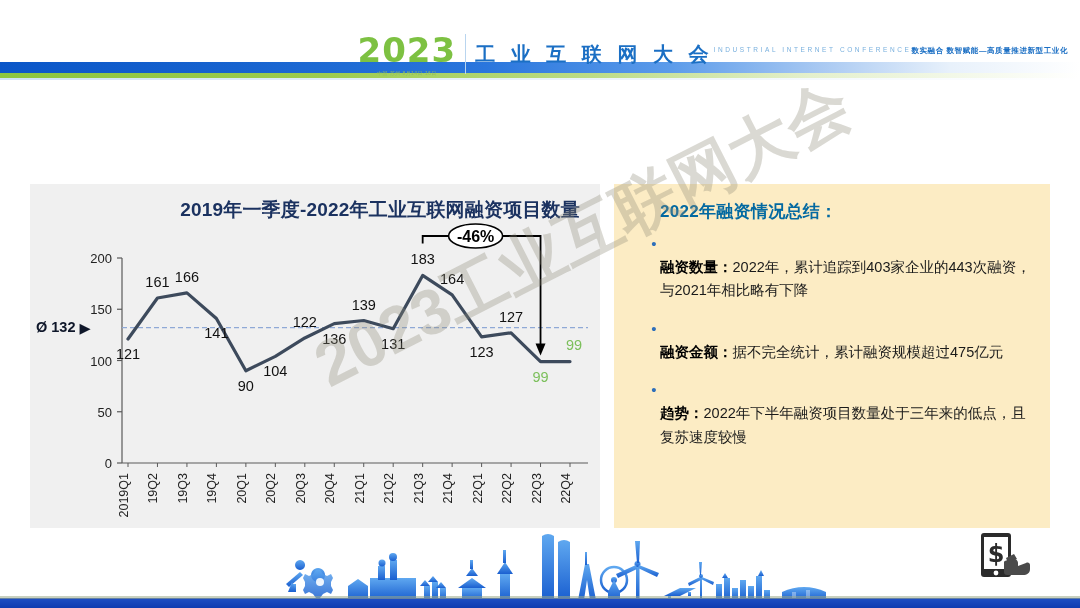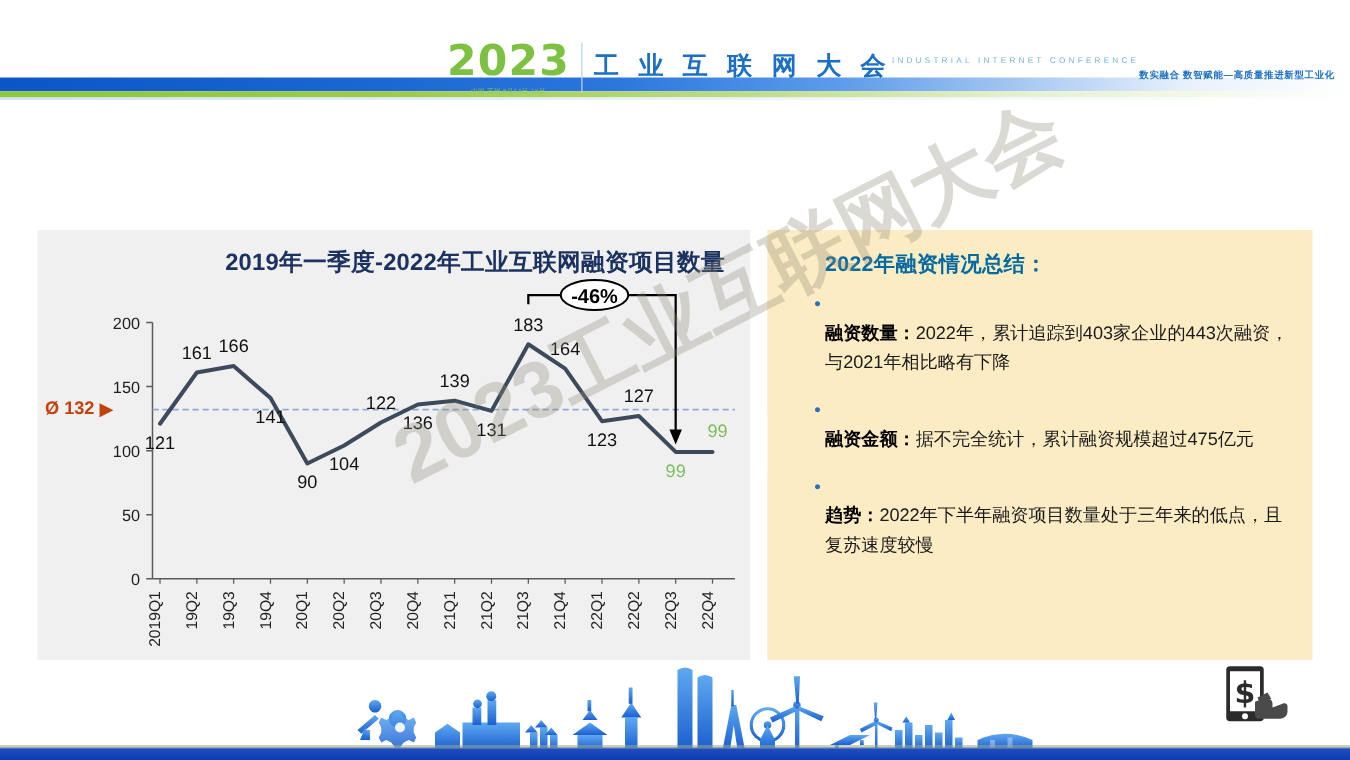--- a/index.html
+++ b/index.html
@@ -40,21 +40,21 @@
   }
   .logo-div{width:1px;height:40px;background:#b9d5ef;margin-right:9px;}
   .logo-right{display:flex;flex-direction:row;}
   .logo-cn{
     font-size:20px;font-weight:700;color:#1b6fc4;letter-spacing:5px;line-height:1.05;
   }
   .logo-en{
     font-size:6.5px;color:#79b0de;letter-spacing:2.6px;margin-top:2px;white-space:nowrap;
   }
   .logo-slogan{
-    font-size:7.5px;color:#1b6fc4;letter-spacing:0.6px;margin-top:12px;white-space:nowrap;font-weight:700;
+    font-size:7.5px;color:#1b6fc4;letter-spacing:0.6px;margin-top:2px;white-space:nowrap;font-weight:700;
   }
 
   
   .lead{
     position:absolute;left:40px;top:96px;width:1010px;
     font-size:15.5px;font-weight:700;color:#1a1a1a;line-height:1.95;
   }
 
   
   .panel-left{
@@ -73,21 +73,21 @@
   
   .chart-title{
     position:absolute;left:50px;top:197px;width:530px;text-align:right;
     font-size:19px;font-weight:700;color:#1b3260;letter-spacing:0.2px;
   }
   .chart-area{position:absolute;left:30px;top:184px;width:570px;height:344px;}
   .chart-svg{position:absolute;left:0;top:0;}
 
   .avg-label{
     position:absolute;left:36px;top:319px;
-    font-size:14.5px;font-weight:700;color:#c2410c;white-space:nowrap;
+    font-size:14.5px;font-weight:700;color:#0f172a;white-space:nowrap;
   }
 
   
   .rp-title{
     position:absolute;left:660px;top:200px;
     font-size:17px;font-weight:700;color:#0369a1;letter-spacing:0.3px;
   }
   .rp-list{
     position:absolute;left:648px;top:232px;width:392px;
   }

